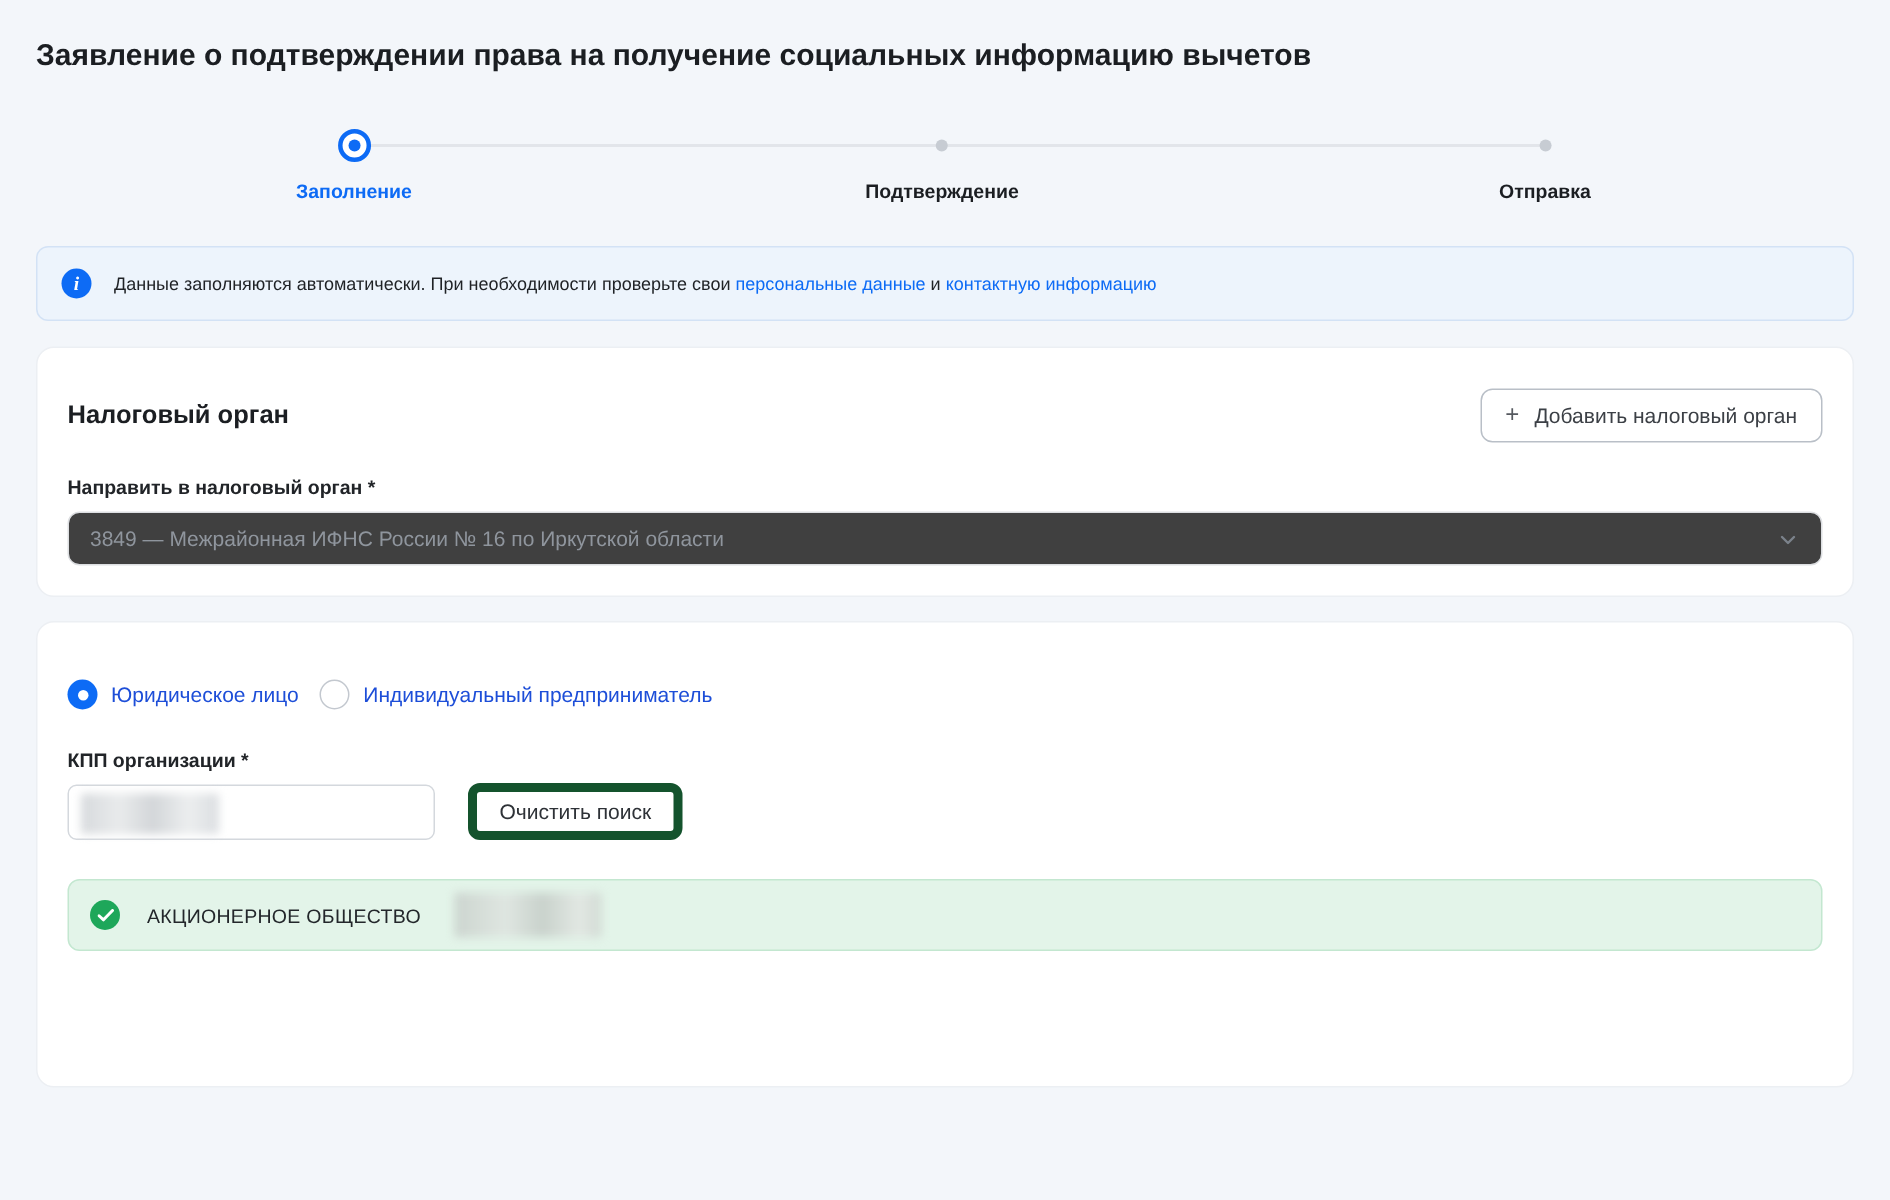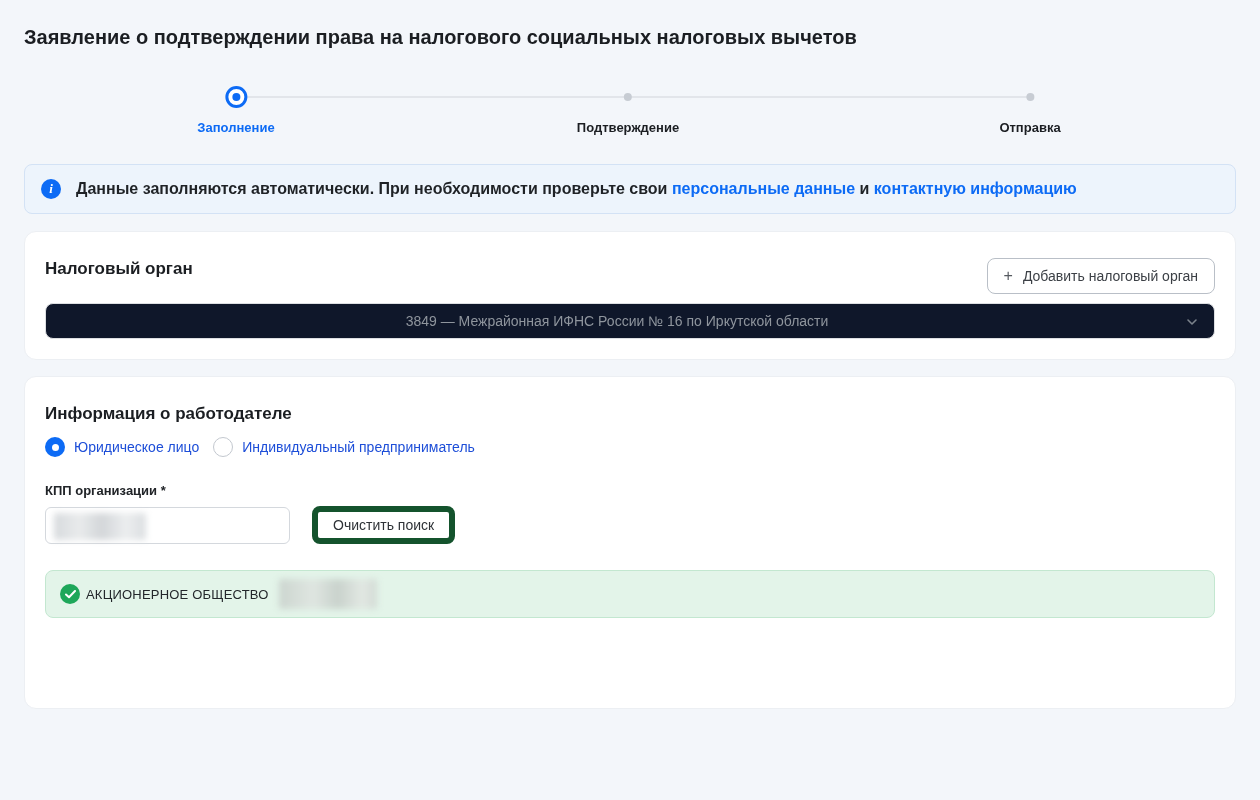--- a/index.html
+++ b/index.html
@@ -32,50 +32,50 @@
     margin-top:26px; min-height:50px; border-radius:8px;
     background:#edf4fc; border:1px solid #d3e2f5;
     display:flex; align-items:center; padding:0 16px; gap:15px;
   }
   .circle-icon {
     width:20px; height:20px; border-radius:50%; flex:0 0 20px;
     display:flex; align-items:center; justify-content:center;
     color:#fff; font-size:12px; font-weight:bold;
   }
   .info-icon { background:#0d6bf5; font-family:"Liberation Serif", serif; font-style:italic; font-size:13px; }
-  .info-text { font-size:16px; color:#1f2226;font-weight:bold; }
+  .info-text { font-size:12px; color:#1f2226; }
   .link { color:#0d6bf5; cursor:pointer; text-decoration:none; }
 
   
   .card {
     background:#fff; border:1px solid #eceff3; border-radius:12px;
     padding:26px 20px 20px;
   }
   .card-tax { margin-top:17px; }
   .card-employer { margin-top:16px; padding-bottom:90px; }
   .card-heading { font-size:17px; font-weight:bold; color:#1b1e22; line-height:22px; }
-  .card-header-row { display:flex; justify-content:space-between; align-items:flex-start; min-height:37px; }
+  .card-header-row { display:flex; justify-content:space-between; align-items:center; min-height:37px; }
 
   .btn-outline {
     display:flex; align-items:center; gap:10px;
     background:#fff; border:1px solid #b9bfc7; border-radius:8px;
     height:36px; padding:0 16px; font-size:14px; color:#3c4046;
     font-family:"Liberation Sans", sans-serif; cursor:pointer;
   }
   .plus-glyph { font-size:16px; color:#55595f; line-height:1; }
 
   .field-label { display:block; font-size:13px; font-weight:bold; color:#212428; line-height:16px; }
   .mt-label { margin-top:22px; }
 
   
   .select-disabled {
     position:relative; margin-top:8px; height:36px; border-radius:8px;
-    background:#0f172a; border:1px solid #dddfe2;
+    background:#404040; border:1px solid #dddfe2;
     display:flex; align-items:center; padding:0 40px 0 14px;
-    font-size:14px; color:#8f959d; cursor:default;justify-content:center;
+    font-size:14px; color:#8f959d; cursor:default;
   }
   .select-chevron { position:absolute; right:14px; top:10px; }
 
   
   .radio-row { display:flex; align-items:center; gap:14px; margin-top:12px; }
   .radio-item { display:flex; align-items:center; gap:9px; cursor:pointer; }
   .radio-circle { width:20px; height:20px; border-radius:50%; flex:0 0 20px; }
   .radio-on { background:#0d6bf5; display:flex; align-items:center; justify-content:center; }
   .radio-on .radio-dot { width:7px; height:7px; border-radius:50%; background:#fff; }
   .radio-off { background:#fff; border:1.5px solid #c3c8cf; }
@@ -94,33 +94,33 @@
   .redact-kpp { left:8px; top:5px; width:92px; height:27px; }
   .btn-clear {
     background:#fff; border:6px solid #14532d; border-radius:8px;
     height:38px; padding:0 15px; font-size:14px; color:#2e3237;
     font-family:"Liberation Sans", sans-serif; cursor:pointer;
   }
 
   .success-banner {
     position:relative; margin-top:26px; min-height:48px; border-radius:8px;
     background:#e3f4e9; border:1px solid #c3e7d0;
-    display:flex; align-items:center; padding:0 14px; gap:6px;
+    display:flex; align-items:center; padding:0 14px; gap:18px;
   }
   .check-icon { background:#1ea75a; }
   .success-text { font-size:13px; color:#23272b; letter-spacing:.2px; }
   .redact-company { position:relative; filter:blur(3px); width:98px; height:30px; margin-left:4px; border-radius:2px;
     background:linear-gradient(90deg,#ccd5cf 0%,#dfe6e1 35%,#c9d2cc 60%,#e2e8e3 85%,#d2dad4 100%); }
 </style>
 </head>
 <body>
 
 <div class="page">
 
-  <h1 class="page-title">Заявление о подтверждении права на налогового социальных налоговых вычетов</h1>
+  <h1 class="page-title">Заявление о подтверждении права на получение социальных информацию вычетов</h1>
 
   <div class="stepper">
     <div class="step-line"></div>
 
     <div class="step step-1 step--active">
       <div class="dot-wrap">
         <div class="dot-active">
           <div class="dot-core"></div>
         </div>
       </div>
@@ -149,32 +149,32 @@
 
   <section class="card card-tax">
     <div class="card-header-row">
       <h2 class="card-heading">Налоговый орган</h2>
       <button class="btn-outline">
         <span class="plus-glyph">+</span>
         <span>Добавить налоговый орган</span>
       </button>
     </div>
 
+    <label class="field-label mt-label">Направить в налоговый орган *</label>
     <div class="select-disabled">
       <span>3849 — Межрайонная ИФНС России № 16 по Иркутской области</span>
       <span class="select-chevron">
         <svg width="16" height="16" viewBox="0 0 16 16">
             <path d="M4 6l4 4 4-4" stroke="#7b828b" stroke-width="1.6" fill="none" stroke-linecap="round" stroke-linejoin="round"></path>
           </svg>
       </span>
     </div>
   </section>
 
   <section class="card card-employer">
-    <h2 class="card-heading">Информация о работодателе</h2>
 
 
     <div class="radio-row">
       <div class="radio-item">
         <span class="radio-circle radio-on">
             <span class="radio-dot"></span>
           </span>
         <span class="radio-label">Юридическое лицо</span>
       </div>
       <div class="radio-item">

